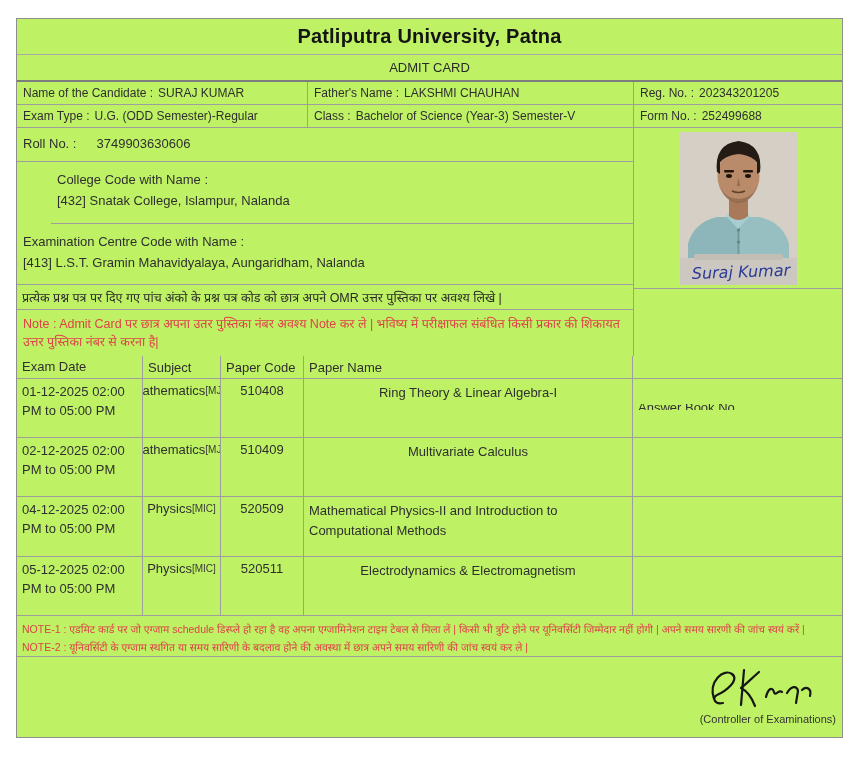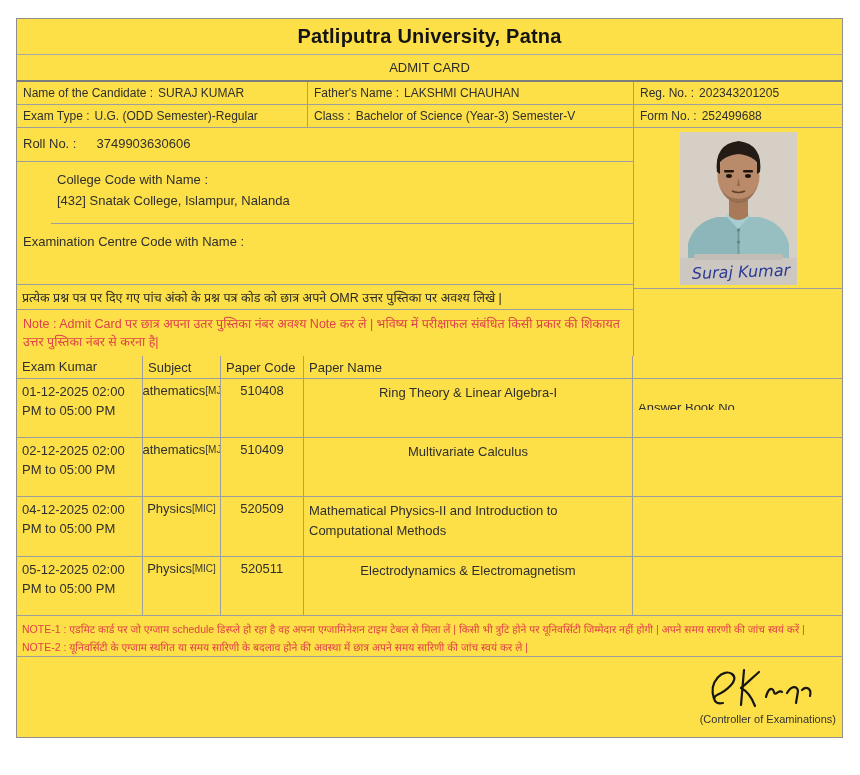--- a/index.html
+++ b/index.html
@@ -1,20 +1,20 @@
 <!DOCTYPE html>
 <html><head>
 <meta charset="utf-8">
 <style>
   * { margin:0; padding:0; box-sizing:border-box; }
   html,body { width:860px; height:775px; background:#ffffff;
     font-family:"Liberation Sans","DejaVu Sans",sans-serif; color:#2f2f2f; }
   .page { position:relative; width:860px; height:775px; background:#fff; }
   .card { position:absolute; left:16px; top:18px; width:827px; height:720px;
-    border:1px solid #8f8f8f; display:flex; flex-direction:column; background:#fde047; }
+    border:1px solid #8f8f8f; display:flex; flex-direction:column; background:#bef264; }
 
   .title-row { height:35px; display:flex; align-items:center; justify-content:center; }
   .title-row h1 { font-size:20px; font-weight:700; color:#141414; letter-spacing:.2px; }
   .subtitle-row { height:26px; border-top:1px solid #a8a8a8; display:flex;
     align-items:center; justify-content:center; font-size:13px; color:#2a2a2a; }
 
   .info-grid { border-top:2px solid #7d7d7d; }
   .info-row { display:flex; height:23px; border-bottom:1px solid #9e9e9e; }
   .info-cell { padding:3px 6px; font-size:12px; white-space:nowrap; overflow:hidden;
     display:flex; align-items:center; }
@@ -117,20 +117,21 @@
         <div class="roll-row">
           <span class="lbl">Roll No. :</span>
           <span class="val">3749903630606</span>
         </div>
         <div class="block-row college">
           <div class="line1">College Code with Name :</div>
           <div class="line2">[432] Snatak College, Islampur, Nalanda</div>
         </div>
         <div class="block-row centre">
           <div class="line1">Examination Centre Code with Name :</div>
+          <div class="line2">[413] L.S.T. Gramin Mahavidyalaya, Aungaridham, Nalanda</div>
         </div>
         <div class="hindi-row">प्रत्येक प्रश्न पत्र पर दिए गए पांच अंको के प्रश्न पत्र कोड को छात्र अपने OMR उत्तर पुस्तिका पर अवश्य लिखे |</div>
         <div class="rednote-row">Note : Admit Card पर छात्र अपना उतर पुस्तिका नंबर अवश्य Note कर ले | भविष्य में परीक्षाफल संबंधित किसी प्रकार की शिकायत उत्तर पुस्तिका नंबर से करना है|</div>
       </div>
       <div class="mid-right">
         <div class="photo-cell">
           <svg width="117" height="153" viewBox="0 0 117 153">
             <rect x="0" y="0" width="117" height="153" fill="#d8d2c9"></rect>
             <rect x="0" y="0" width="117" height="153" fill="#cfc8bd" opacity="0.25"></rect>
 
@@ -164,21 +165,21 @@
 
             <text class="photo-sig-text" x="12" y="147" font-size="16" fill="#2c3a96" transform="rotate(-2 12 147)" font-family="DejaVu Sans, sans-serif">Suraj Kumar</text>
           </svg>
         </div>
         <div class="empty-cell"></div>
       </div>
     </div>
 
     <div class="exam-table">
       <div class="t-row t-head">
-        <div class="t-cell tc-date">Exam Kumar</div>
+        <div class="t-cell tc-date">Exam Date</div>
         <div class="t-cell tc-sub">Subject</div>
         <div class="t-cell tc-code">Paper Code</div>
         <div class="t-cell tc-name">Paper Name</div>
         <div class="t-cell tc-ans">Answer Book No.</div>
       </div>
 
       <div class="t-row t-body r1">
         <div class="t-cell tc-date">
           <span>01-12-2025</span>
           <span>02:00 PM to 05:00 PM</span>

